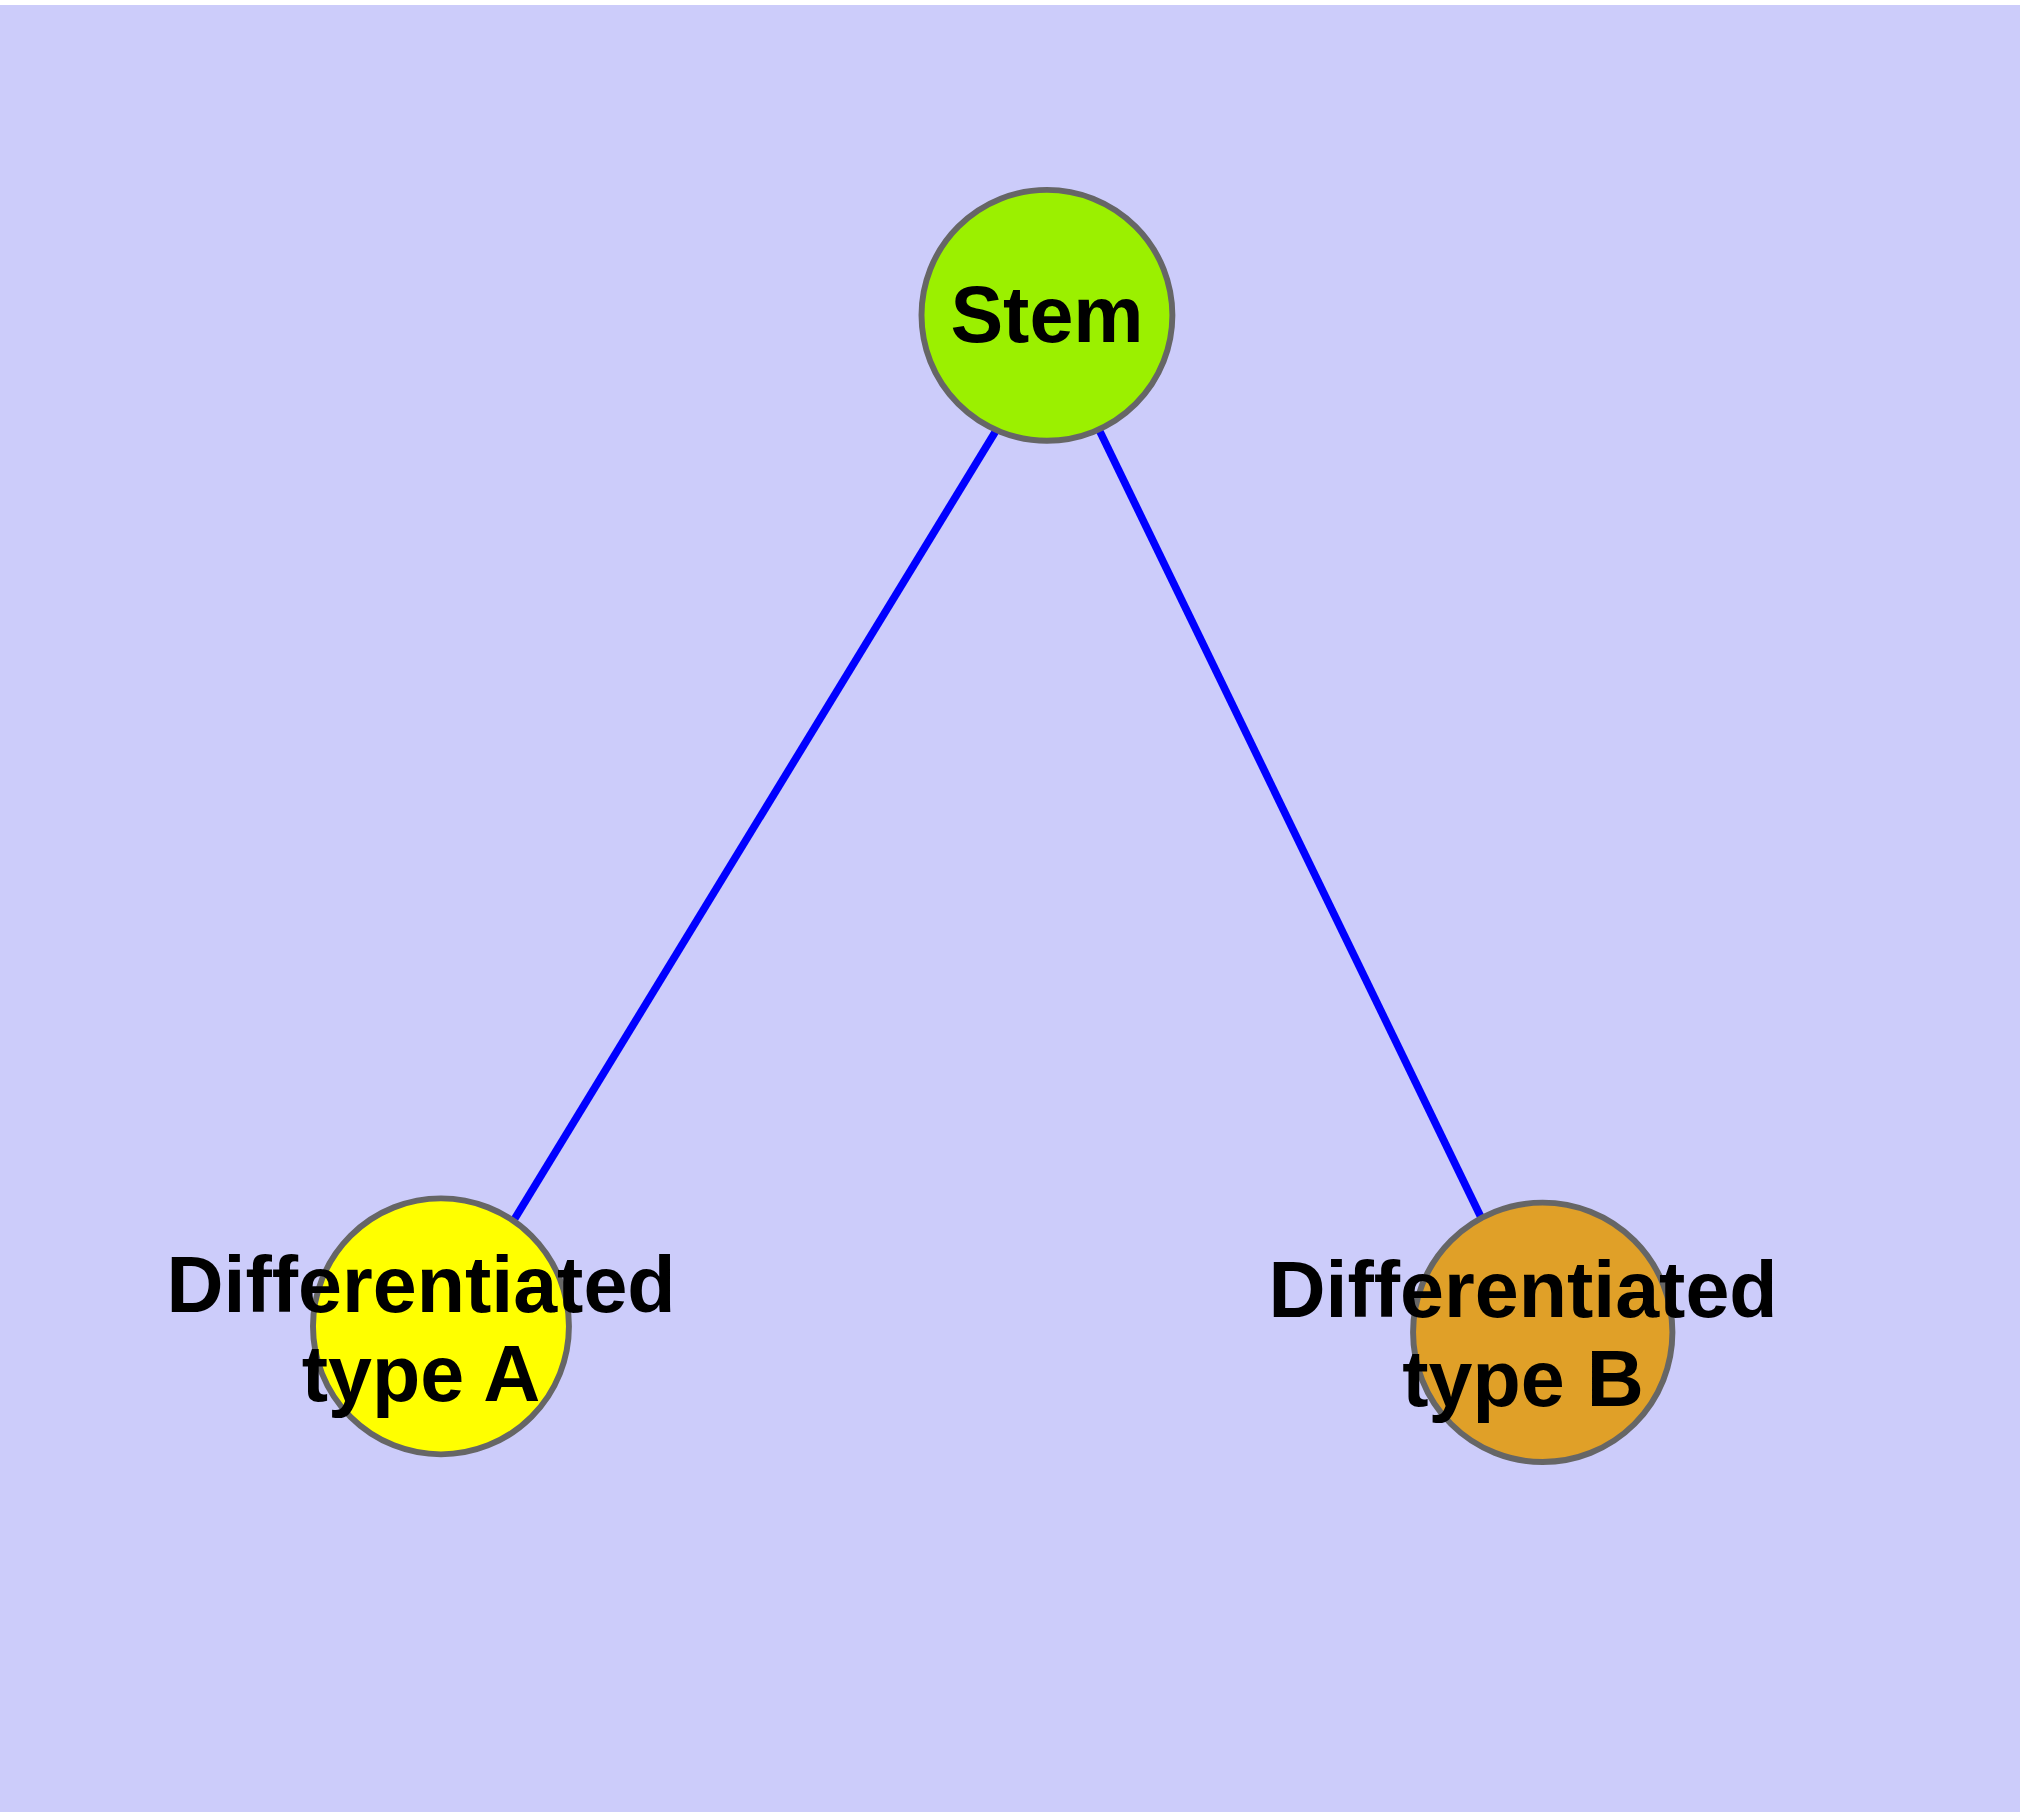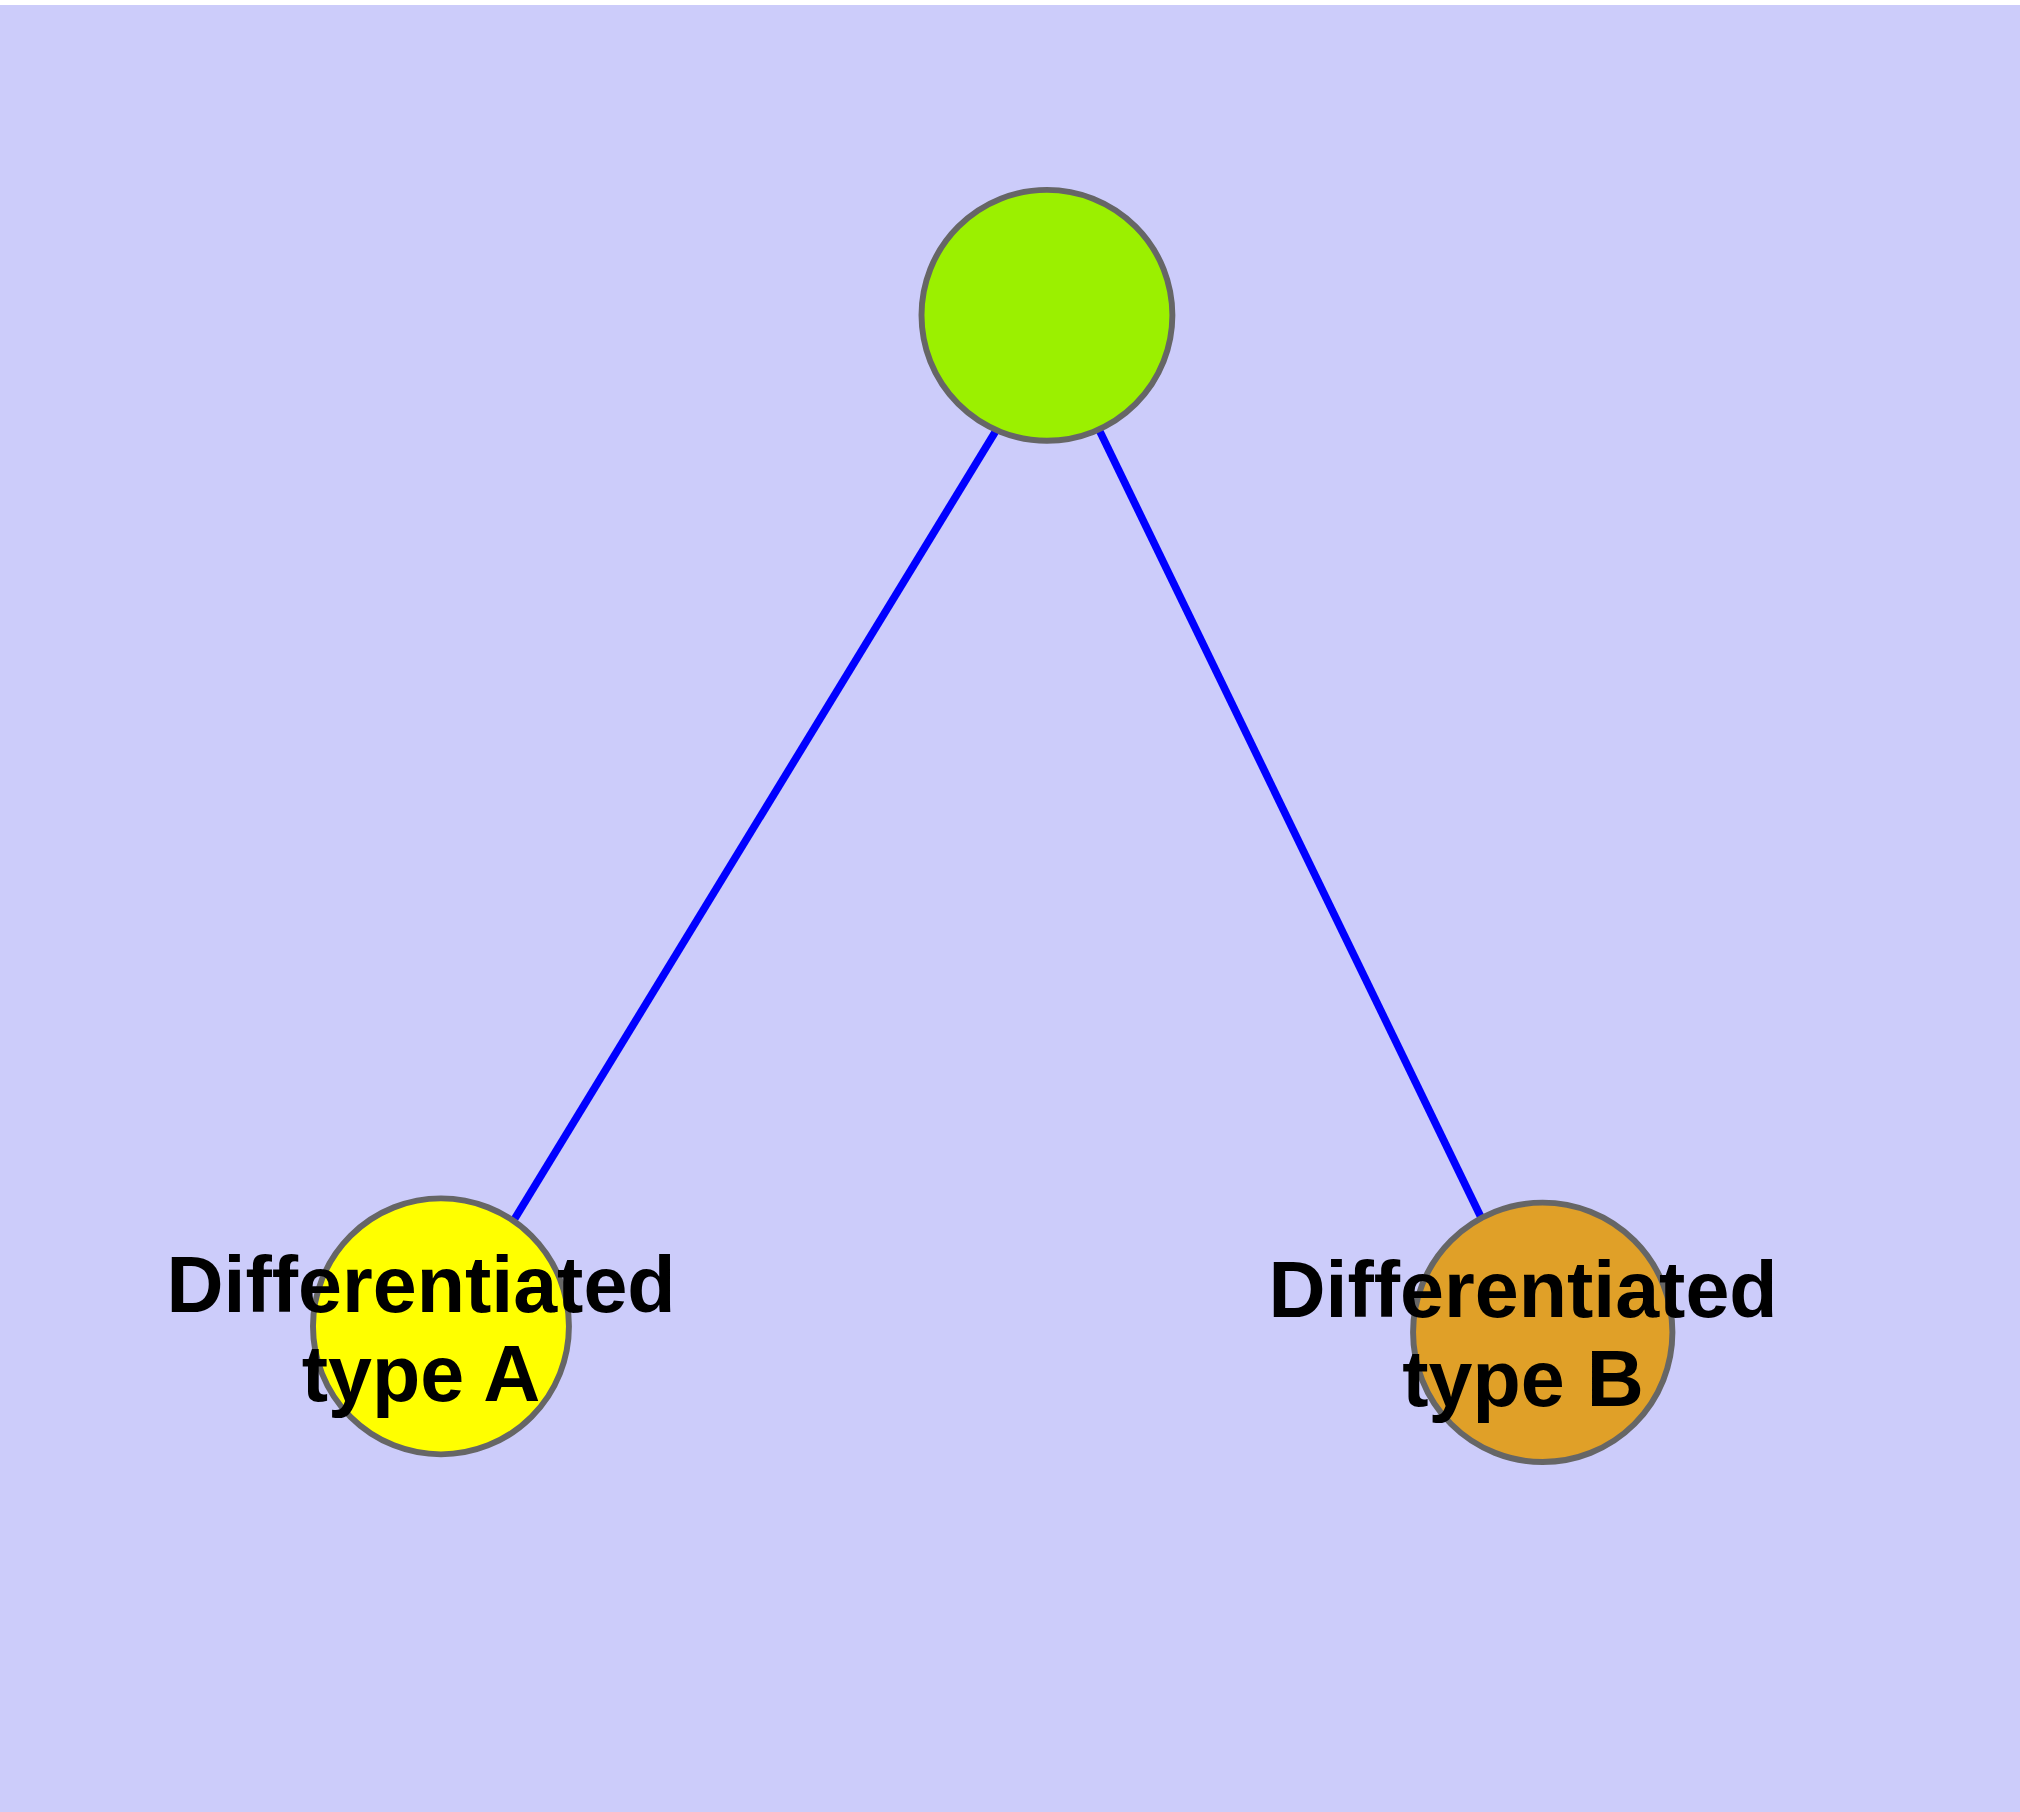--- a/index.html
+++ b/index.html
@@ -70,20 +70,21 @@
       <line x1="1175" y1="508" x2="607" y2="1438" stroke="#0000ff" stroke-width="9" stroke-linecap="butt"></line>
       <line x1="1297" y1="508" x2="1748" y2="1438" stroke="#0000ff" stroke-width="9" stroke-linecap="butt"></line>
     </g>
     <g>
       <circle cx="1235" cy="372" r="148" fill="#9bf000" stroke="#666666" stroke-width="7"></circle>
       <circle cx="520" cy="1565" r="151" fill="#ffff00" stroke="#666666" stroke-width="7"></circle>
       <circle cx="1820" cy="1572" r="153" fill="#e0a028" stroke="#666666" stroke-width="7"></circle>
     </g>
   </svg>
 
+  <div class="node-label" id="label-stem" style="color: rgb(0, 0, 0);">Stem</div>
 
   <div class="node-label" id="label-diff-a" style="color: rgb(0, 0, 0);">Differentiated
 type A</div>
 
   <div class="node-label" id="label-diff-b" style="color: rgb(0, 0, 0);">Differentiated
 type B</div>
 
 </div>
 
 

